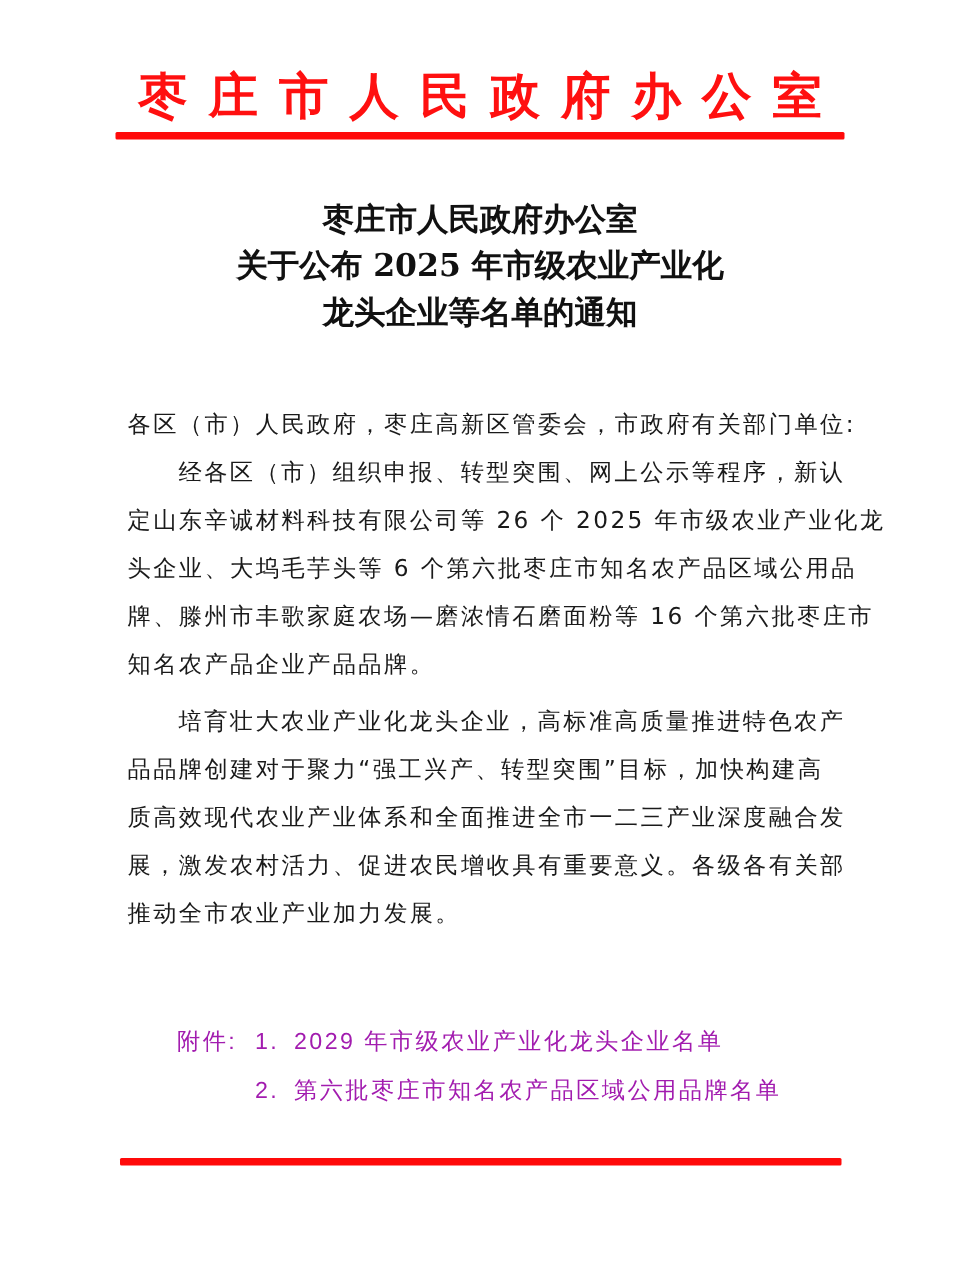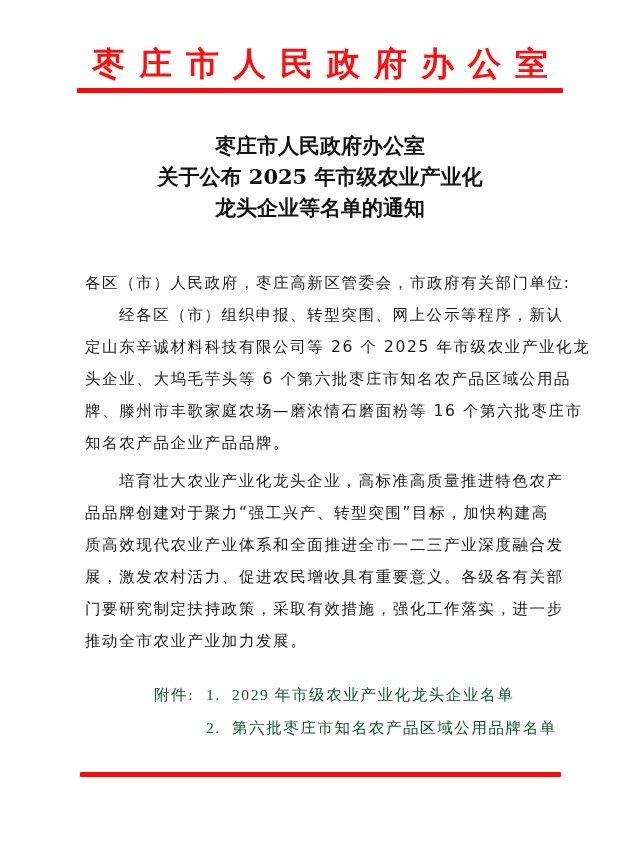--- a/index.html
+++ b/index.html
@@ -74,25 +74,24 @@
       white-space: nowrap;
       height: 32px;
       letter-spacing: 1.6px;
     }
     .indent { padding-left: 34px; }
     .gap { height: 6px; }
     .attachments {
       position: absolute;
       left: 118px;
       top: 678px;
-      font-family: Liberation Serif, serif;
+      font-family: Liberation Sans, sans-serif;
       font-size: 15.5px;
       line-height: 33px;
-      color: #14532d;
-      margin-left: 36px;
+      color: #a21caf;
     }
     .att-row {
       white-space: nowrap;
       letter-spacing: 1.6px;
       display: flex;
     }
     .att-label {
       display: inline-block;
       width: 52px;
     }
@@ -124,21 +123,20 @@
     <div class="line">知名农产品企业产品品牌。</div>
   </div>
 
   <div class="gap"></div>
 
   <div>
     <div class="line indent">培育壮大农业产业化龙头企业，高标准高质量推进特色农产</div>
     <div class="line">品品牌创建对于聚力“强工兴产、转型突围”目标，加快构建高</div>
     <div class="line">质高效现代农业产业体系和全面推进全市一二三产业深度融合发</div>
     <div class="line">展，激发农村活力、促进农民增收具有重要意义。各级各有关部</div>
-    <div class="line">门要研究制定扶持政策，采取有效措施，强化工作落实，进一步</div>
     <div class="line">推动全市农业产业加力发展。</div>
   </div>
 </div>
 
 <div class="attachments">
   <div class="att-row">
     <span class="att-label">附件:</span>
     <span class="att-num">1.</span>
     <span>2029 年市级农业产业化龙头企业名单</span>
   </div>

